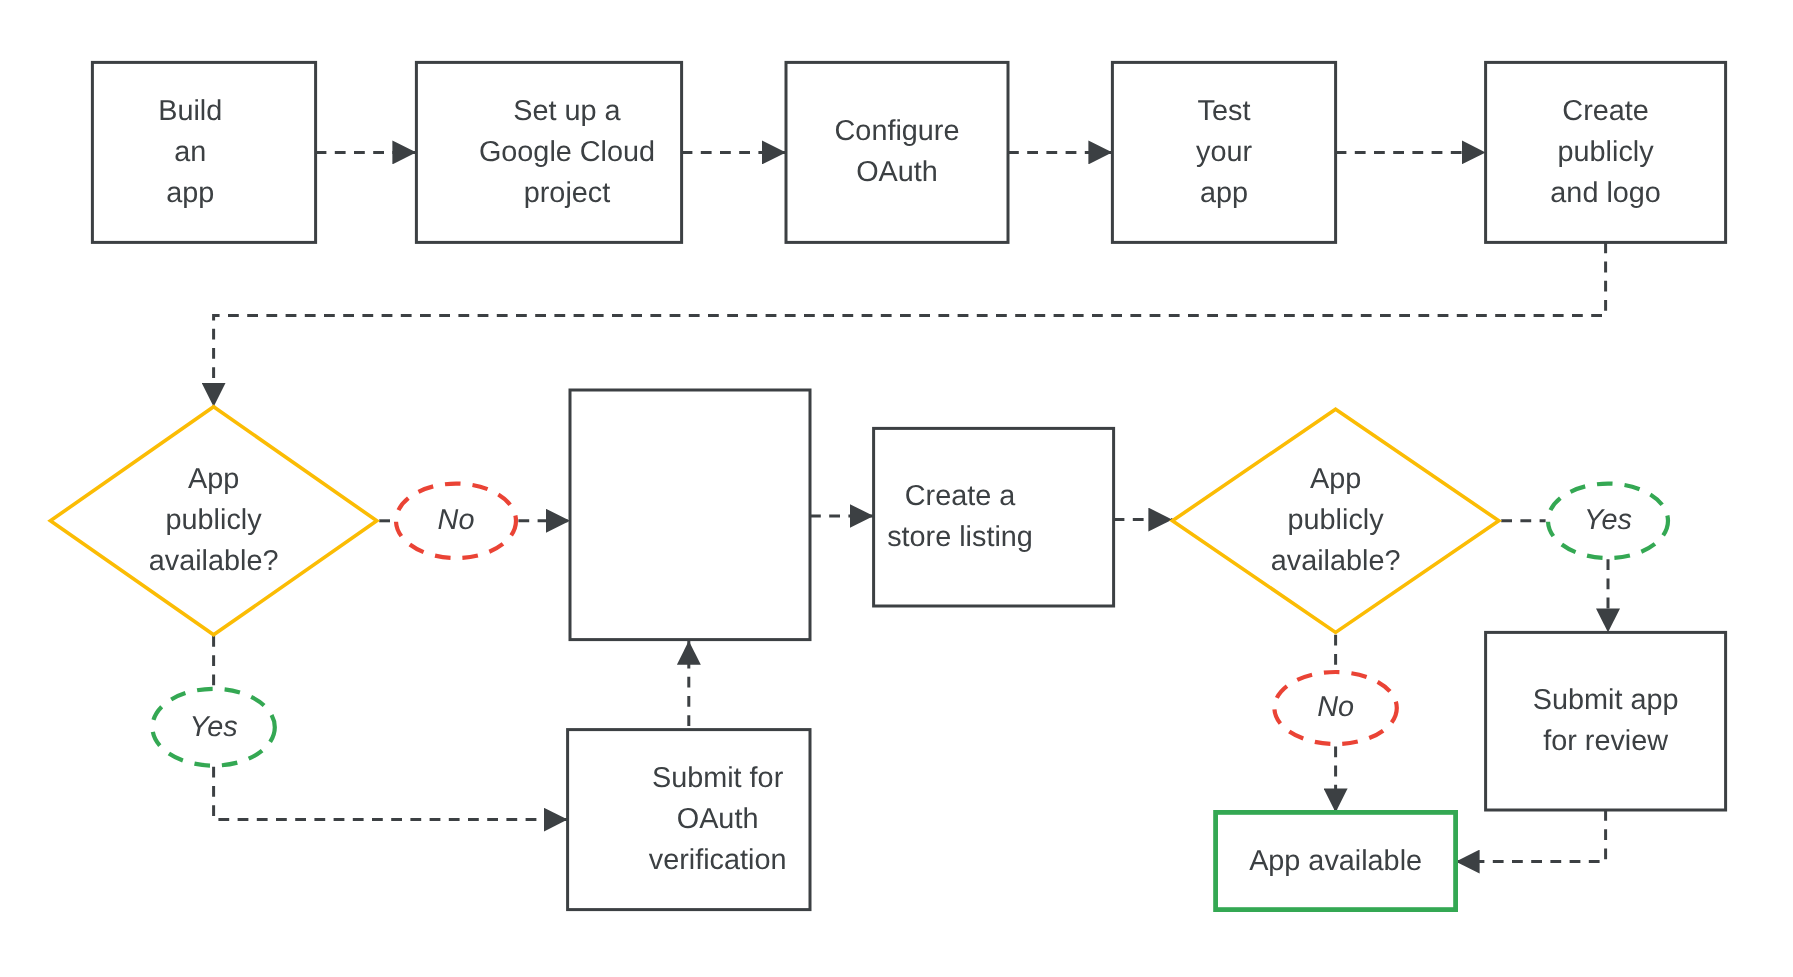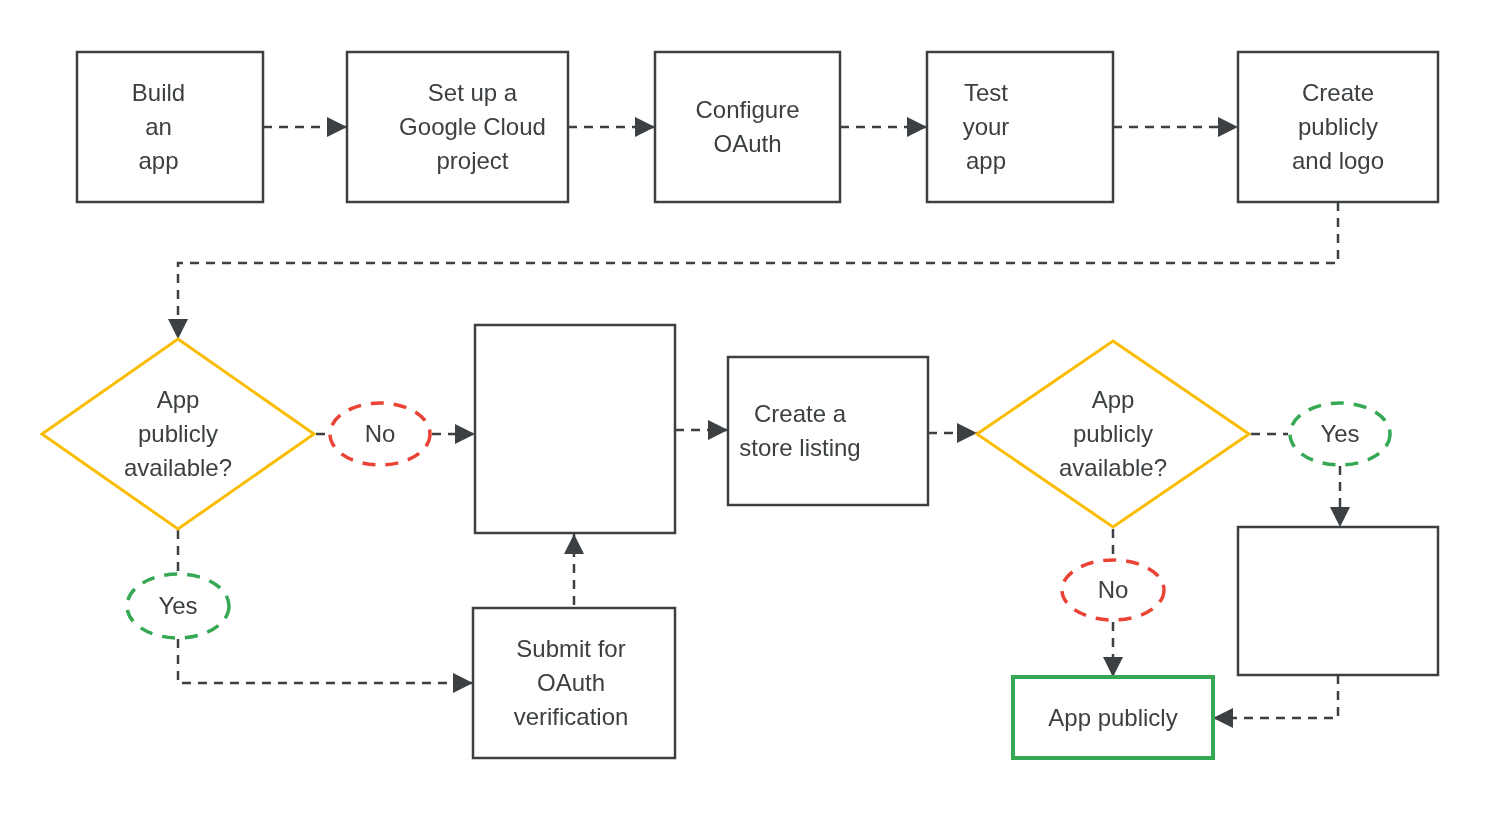--- a/index.html
+++ b/index.html
@@ -24,21 +24,21 @@
   
   .label{
     position:absolute;
     display:flex;align-items:center;justify-content:center;
     text-align:center;
     white-space:pre-line;
     font-size:24px;line-height:34px;
     color:var(--ink);
     pointer-events:none;
   }
-  .label.small{font-size:24px;line-height:28px;}
+  .label.small{font-size:24px;line-height:28px;font-style:italic;}
 </style>
 </head>
 <body>
 
 <div class="canvas">
 
   <svg width="1494" height="814" viewBox="0 0 1494 814">
     <defs>
       <marker id="arrow" viewBox="0 0 10 10" refX="10" refY="5" markerWidth="8" markerHeight="8" orient="auto-start-reverse">
         <path d="M0,0 L10,5 L0,10 z" class="ah"></path>
@@ -84,21 +84,21 @@
   </svg>
 
   <div class="label" style="left:77px;top:52px;width:163px;height:150px">Build
 an
 app</div>
   <div class="label" style="left:347px;top:52px;width:251px;height:150px">Set up a
 Google Cloud
 project</div>
   <div class="label" style="left:655px;top:52px;width:185px;height:150px">Configure
 OAuth</div>
-  <div class="label" style="left:893px;top:52px;width:186px;height:150px">Test
+  <div class="label" style="left:927px;top:52px;width:186px;height:150px">Test
 your
 app</div>
   <div class="label" style="left:1238px;top:52px;width:200px;height:150px">Create
 publicly
 and logo</div>
 
   <div class="label" style="left:43px;top:339px;width:270px;height:190px">App
 publicly
 available?</div>
   <div class="label small" style="left:330px;top:403px;width:100px;height:62px">No</div>
@@ -106,18 +106,20 @@
 
   <div class="label" style="left:700px;top:357px;width:200px;height:148px">Create a
 store listing</div>
 
   <div class="label" style="left:977px;top:341px;width:272px;height:186px">App
 publicly
 available?</div>
   <div class="label small" style="left:1290px;top:403px;width:100px;height:62px">Yes</div>
   <div class="label small" style="left:1062px;top:560px;width:102px;height:60px">No</div>
 
-  <div class="label" style="left:1013px;top:677px;width:200px;height:81px">App publicly</div>
-  <div class="label" style="left:470px;top:608px;width:202px;height:150px">Submit for
+  <div class="label" style="left:1238px;top:527px;width:200px;height:148px">Submit app
+for review</div>
+  <div class="label" style="left:1013px;top:677px;width:200px;height:81px">App available</div>
+  <div class="label" style="left:497px;top:608px;width:202px;height:150px">Submit for
 OAuth
 verification</div>
 
 </div>
 
 </body></html>

